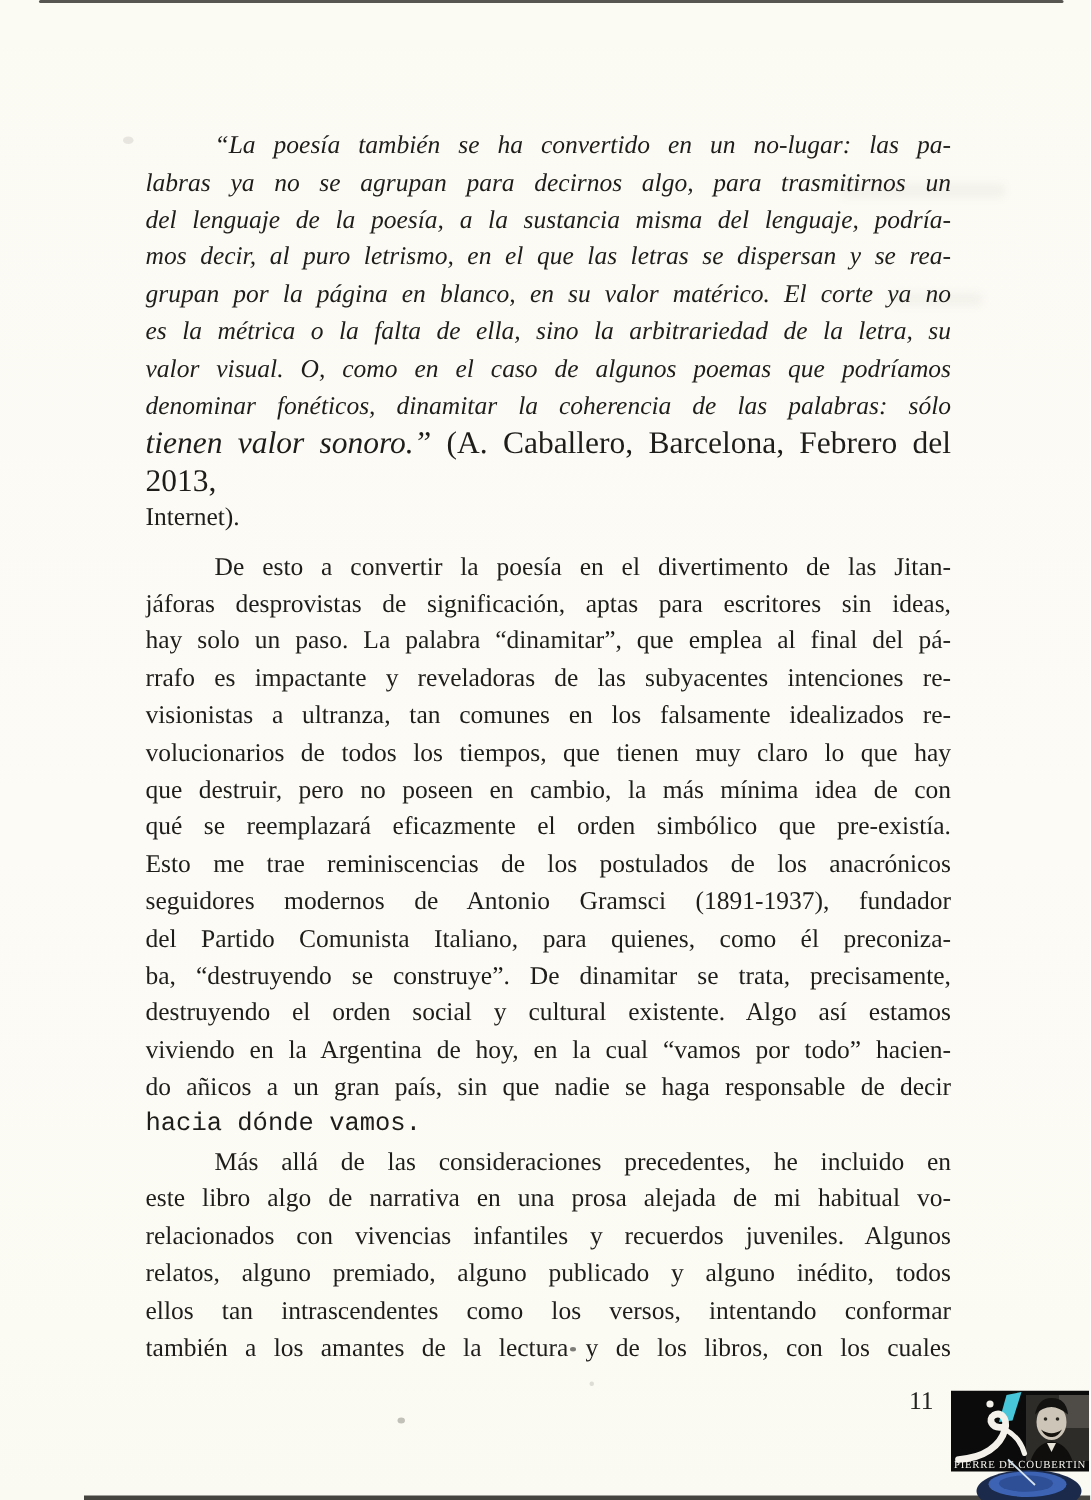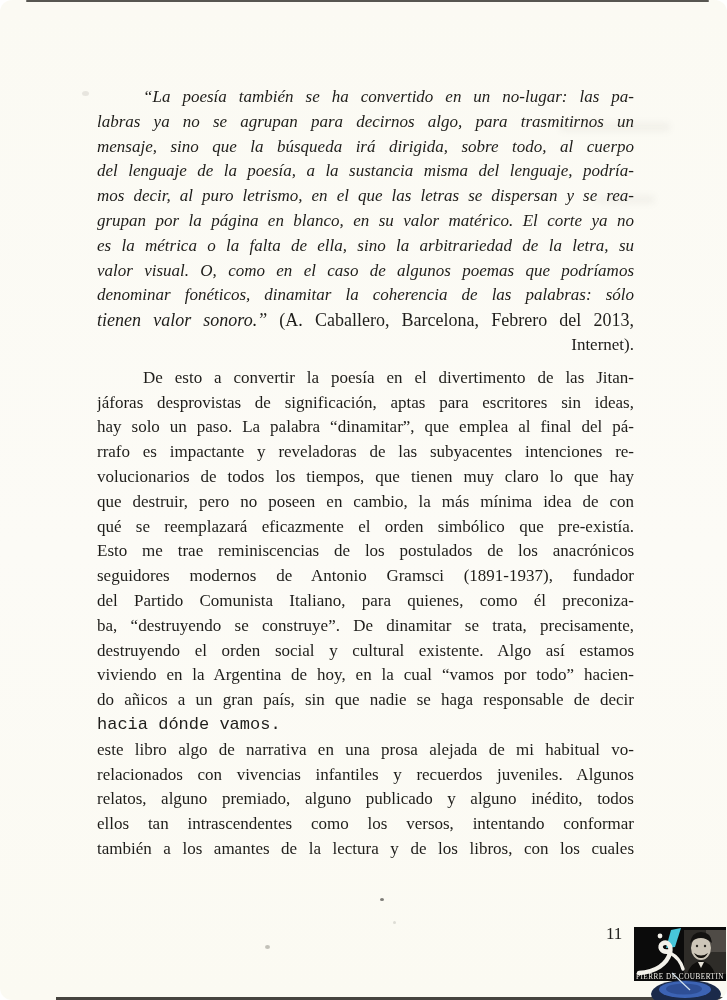--- a/index.html
+++ b/index.html
@@ -4,21 +4,20 @@
 <style>
   html,body { margin:0; padding:0; }
   .page {
     position: relative;
     width: 727px;
     height: 1000px;
     background: linear-gradient(180deg, #fbfaf3 0%, #fcfbf6 55%, #fbfaf2 100%);
     overflow: hidden;
     font-family: "Liberation Serif", "DejaVu Serif", serif;
     color: #1e1d1a;
-    border-radius: 12px;
   }
   
   .edge-top {
     position: absolute; top: 0; left: 26px; right: 18px; height: 2px;
     background: #3a3834; opacity: .85; border-radius: 1px;
   }
   .edge-bottom {
     position: absolute; bottom: 0; left: 56px; right: 0; height: 3px;
     background: #32302b; opacity: .9;
   }
@@ -31,27 +30,27 @@
     line-height: 24.8px;
     text-align: justify;
     text-align-last: justify;
     overflow: hidden;
     white-space: normal;
   }
   .tline.indent { text-indent: 46px; }
   .tline.flush { text-align-last: left; font-family: Liberation Mono, monospace; }
   .quote-block .tline { font-style: italic; }
   .qmixed {
-    font-size: 18px; line-height: 24.8px;
+    font-size: 21px; line-height: 24.8px;
     text-align: justify; text-align-last: justify; overflow: hidden;
   }
   .qmixed .it { font-style: italic; }
   .qlast {
     font-size: 17px; line-height: 24.8px;
-    text-align: right; font-style: normal;
+    text-align: left; font-style: normal;
   }
   .body-block { margin-top: 0; }
   .para1 { margin-top: 8px; }
   .pagenum {
     position: absolute; left: 606px; top: 924px;
     font-size: 17px; color: #23221f; text-align: center;
   }
   .logo {
     position: absolute; left: 634px; top: 927px; width: 92px; height: 73px;
   }
@@ -76,54 +75,55 @@
   <div class="edge-top"></div>
   <div class="edge-bottom"></div>
   <div class="bleed b1"></div>
   <div class="bleed b2"></div>
 
   <div class="textblock">
 
     <div class="quote-block">
         <div class="tline indent">“La poesía también se ha convertido en un no-lugar: las pa-</div>
         <div class="tline">labras ya no se agrupan para decirnos algo, para trasmitirnos un</div>
-        <div class="tline">mensaje, sino que la búsqueda irá dirigida, sobre todo, al cuerpo</div>
         <div class="tline">del lenguaje de la poesía, a la sustancia misma del lenguaje, podría-</div>
         <div class="tline">mos decir, al puro letrismo, en el que las letras se dispersan y se rea-</div>
         <div class="tline">grupan por la página en blanco, en su valor matérico. El corte ya no</div>
         <div class="tline">es la métrica o la falta de ella, sino la arbitrariedad de la letra, su</div>
         <div class="tline">valor visual. O, como en el caso de algunos poemas que podríamos</div>
         <div class="tline">denominar fonéticos, dinamitar la coherencia de las palabras: sólo</div>
       </div>
 
     <div class="qmixed">
       <span class="it">tienen valor sonoro.”</span><span class="ro"> (A. Caballero, Barcelona, Febrero del 2013,</span>
     </div>
 
     <div class="qlast">Internet).</div>
 
     <div class="body-block para1">
         <div class="tline indent">De esto a convertir la poesía en el divertimento de las Jitan-</div>
         <div class="tline">jáforas desprovistas de significación, aptas para escritores sin ideas,</div>
         <div class="tline">hay solo un paso. La palabra “dinamitar”, que emplea al final del pá-</div>
         <div class="tline">rrafo es impactante y reveladoras de las subyacentes intenciones re-</div>
+        <div class="tline">visionistas a ultranza, tan comunes en los falsamente idealizados re-</div>
         <div class="tline">volucionarios de todos los tiempos, que tienen muy claro lo que hay</div>
         <div class="tline">que destruir, pero no poseen en cambio, la más mínima idea de con</div>
         <div class="tline">qué se reemplazará eficazmente el orden simbólico que pre-existía.</div>
         <div class="tline">Esto me trae reminiscencias de los postulados de los anacrónicos</div>
         <div class="tline">seguidores modernos de Antonio Gramsci (1891-1937), fundador</div>
         <div class="tline">del Partido Comunista Italiano, para quienes, como él preconiza-</div>
         <div class="tline">ba, “destruyendo se construye”. De dinamitar se trata, precisamente,</div>
         <div class="tline">destruyendo el orden social y cultural existente. Algo así estamos</div>
         <div class="tline">viviendo en la Argentina de hoy, en la cual “vamos por todo” hacien-</div>
         <div class="tline">do añicos a un gran país, sin que nadie se haga responsable de decir</div>
         <div class="tline flush">hacia dónde vamos.</div>
       </div>
 
     <div class="body-block para2">
+        <div class="tline indent">Más allá de las consideraciones precedentes, he incluido en</div>
         <div class="tline">este libro algo de narrativa en una prosa alejada de mi habitual vo-</div>
         <div class="tline">relacionados con vivencias infantiles y recuerdos juveniles. Algunos</div>
         <div class="tline">relatos, alguno premiado, alguno publicado y alguno inédito, todos</div>
         <div class="tline">ellos tan intrascendentes como los versos, intentando conformar</div>
         <div class="tline">también a los amantes de la lectura y de los libros, con los cuales</div>
       </div>
   </div>
 
   <div class="pagenum">11</div>
 

